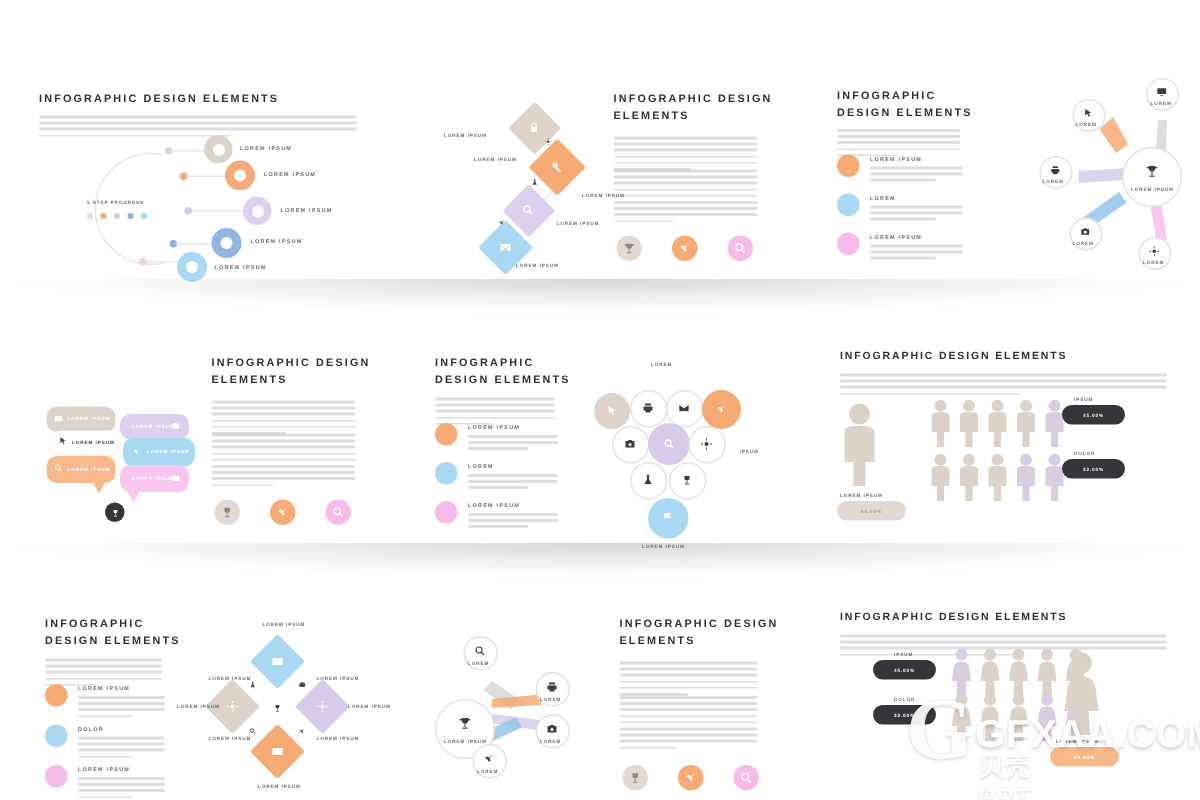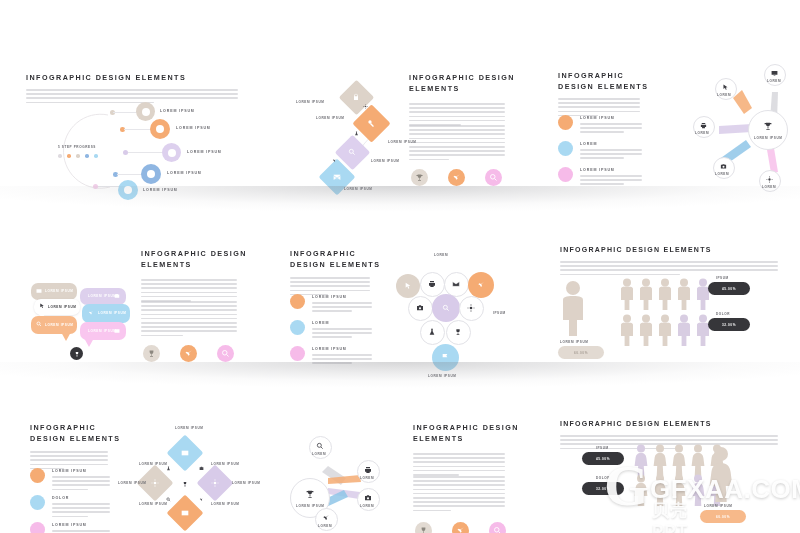--- a/index.html
+++ b/index.html
@@ -20,21 +20,21 @@
     position: absolute; left: 0; width: 800px; height: 26px;
     background: radial-gradient(ellipse 58% 100% at 50% 0%,
                 rgba(120,120,125,.30) 0%, rgba(140,140,145,.16) 42%,
                 rgba(160,160,165,.05) 72%, rgba(255,255,255,0) 100%);
     pointer-events: none;
   }
   .row1 { top: 36px; }  .sh1 { top: 186px; }
   .row2 { top: 212px; } .sh2 { top: 362px; }
   .row3 { top: 388px; }
 
-  .panel { position: absolute; top: 16px; height: 152px; }
+  .panel { position: absolute; top: 4px; height: 152px; }
   .p1 { left: 0;   width: 268px; }
   .p2 { left: 268px; width: 268px; }
   .p3 { left: 536px; width: 264px; }
 
   
   .title {
     font-size: 7.2px; font-weight: 700; letter-spacing: 1.45px;
     color: #2f2f33; line-height: 11px; white-space: pre-line;
   }
   .title.wide { letter-spacing: 1.25px; font-size: 7px; }

